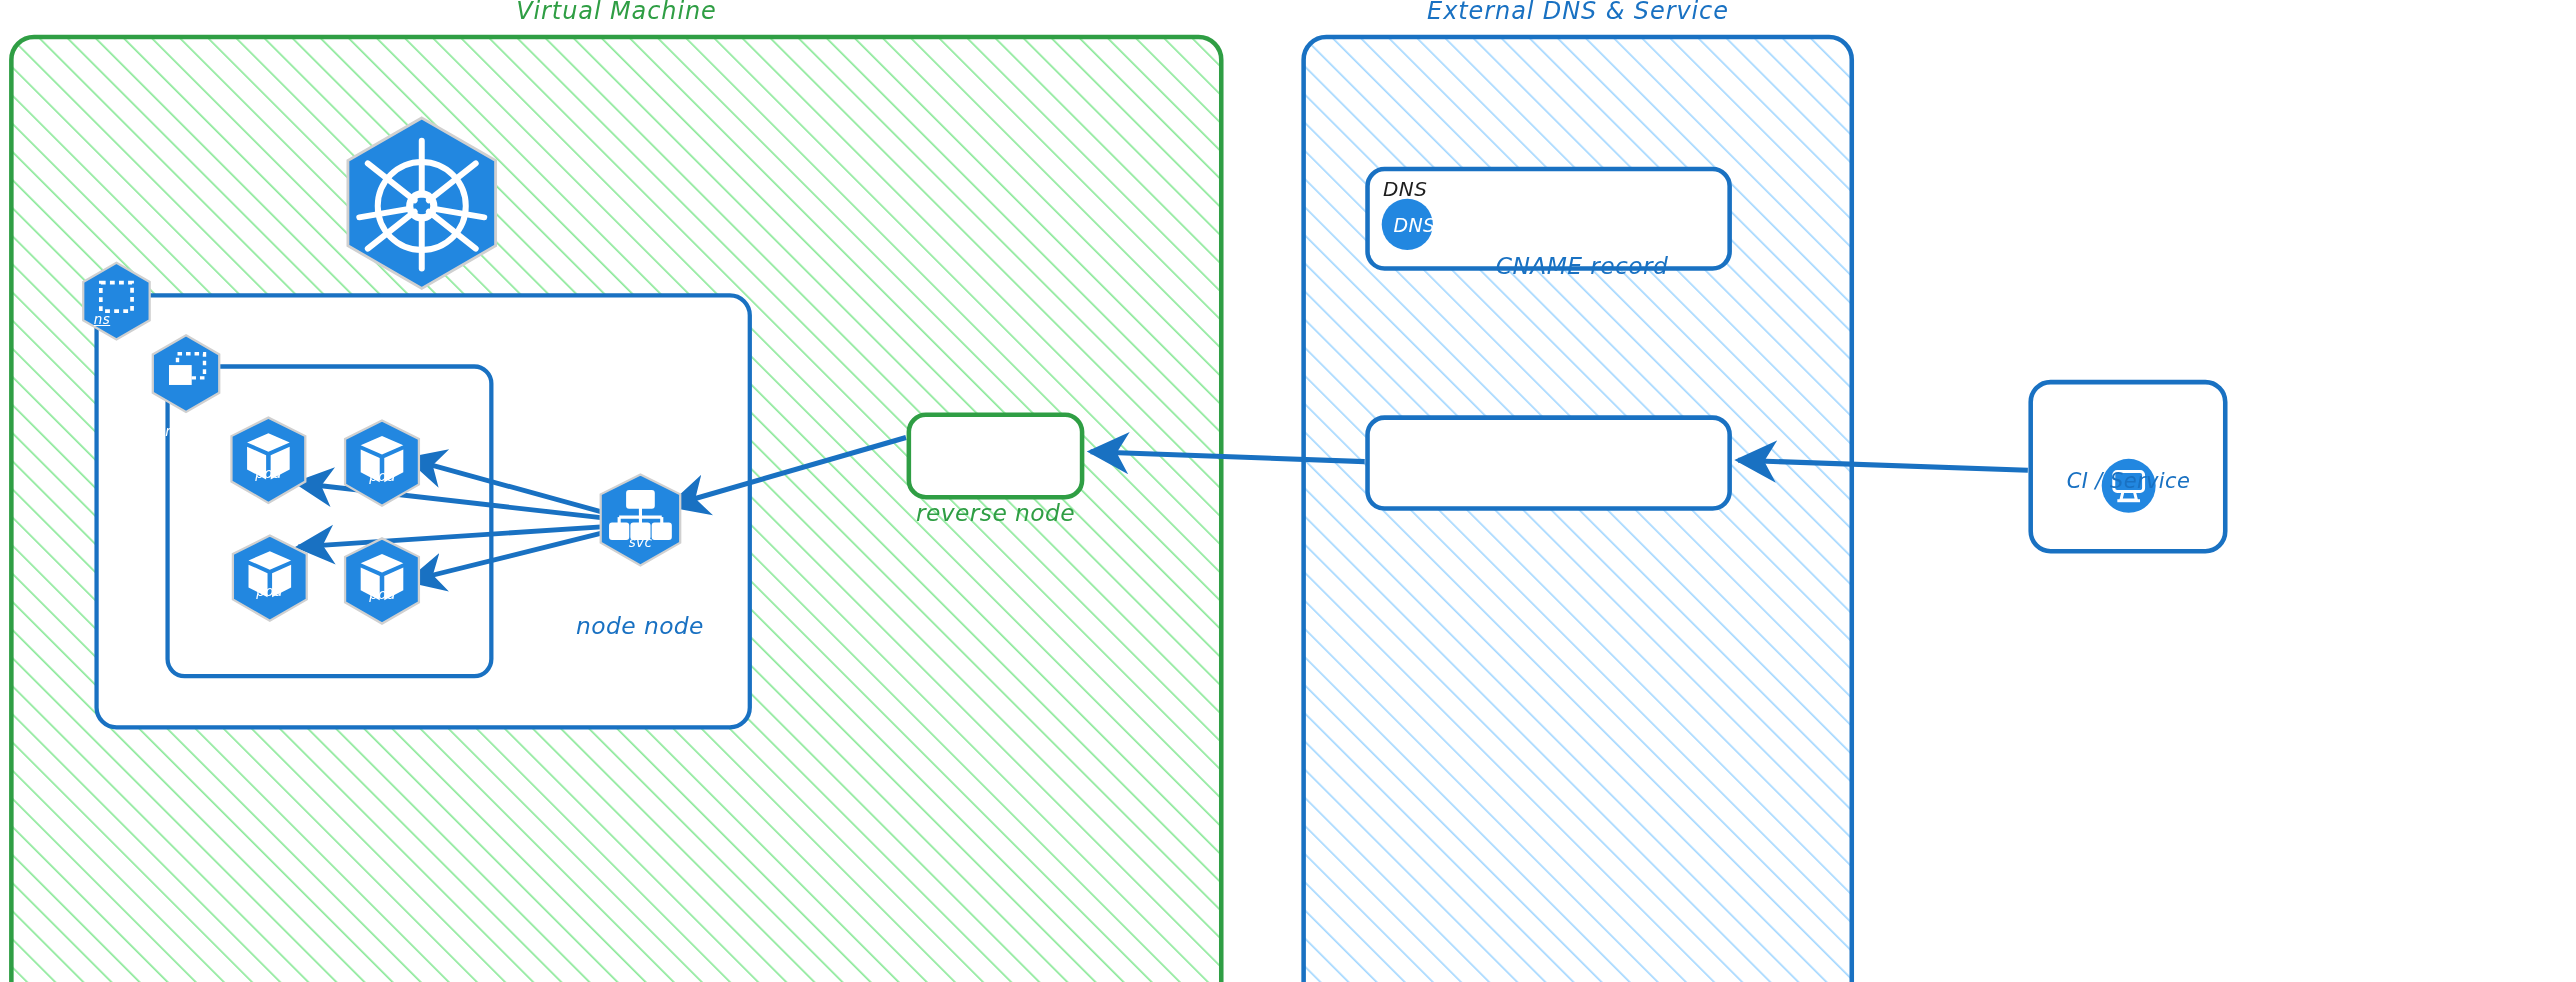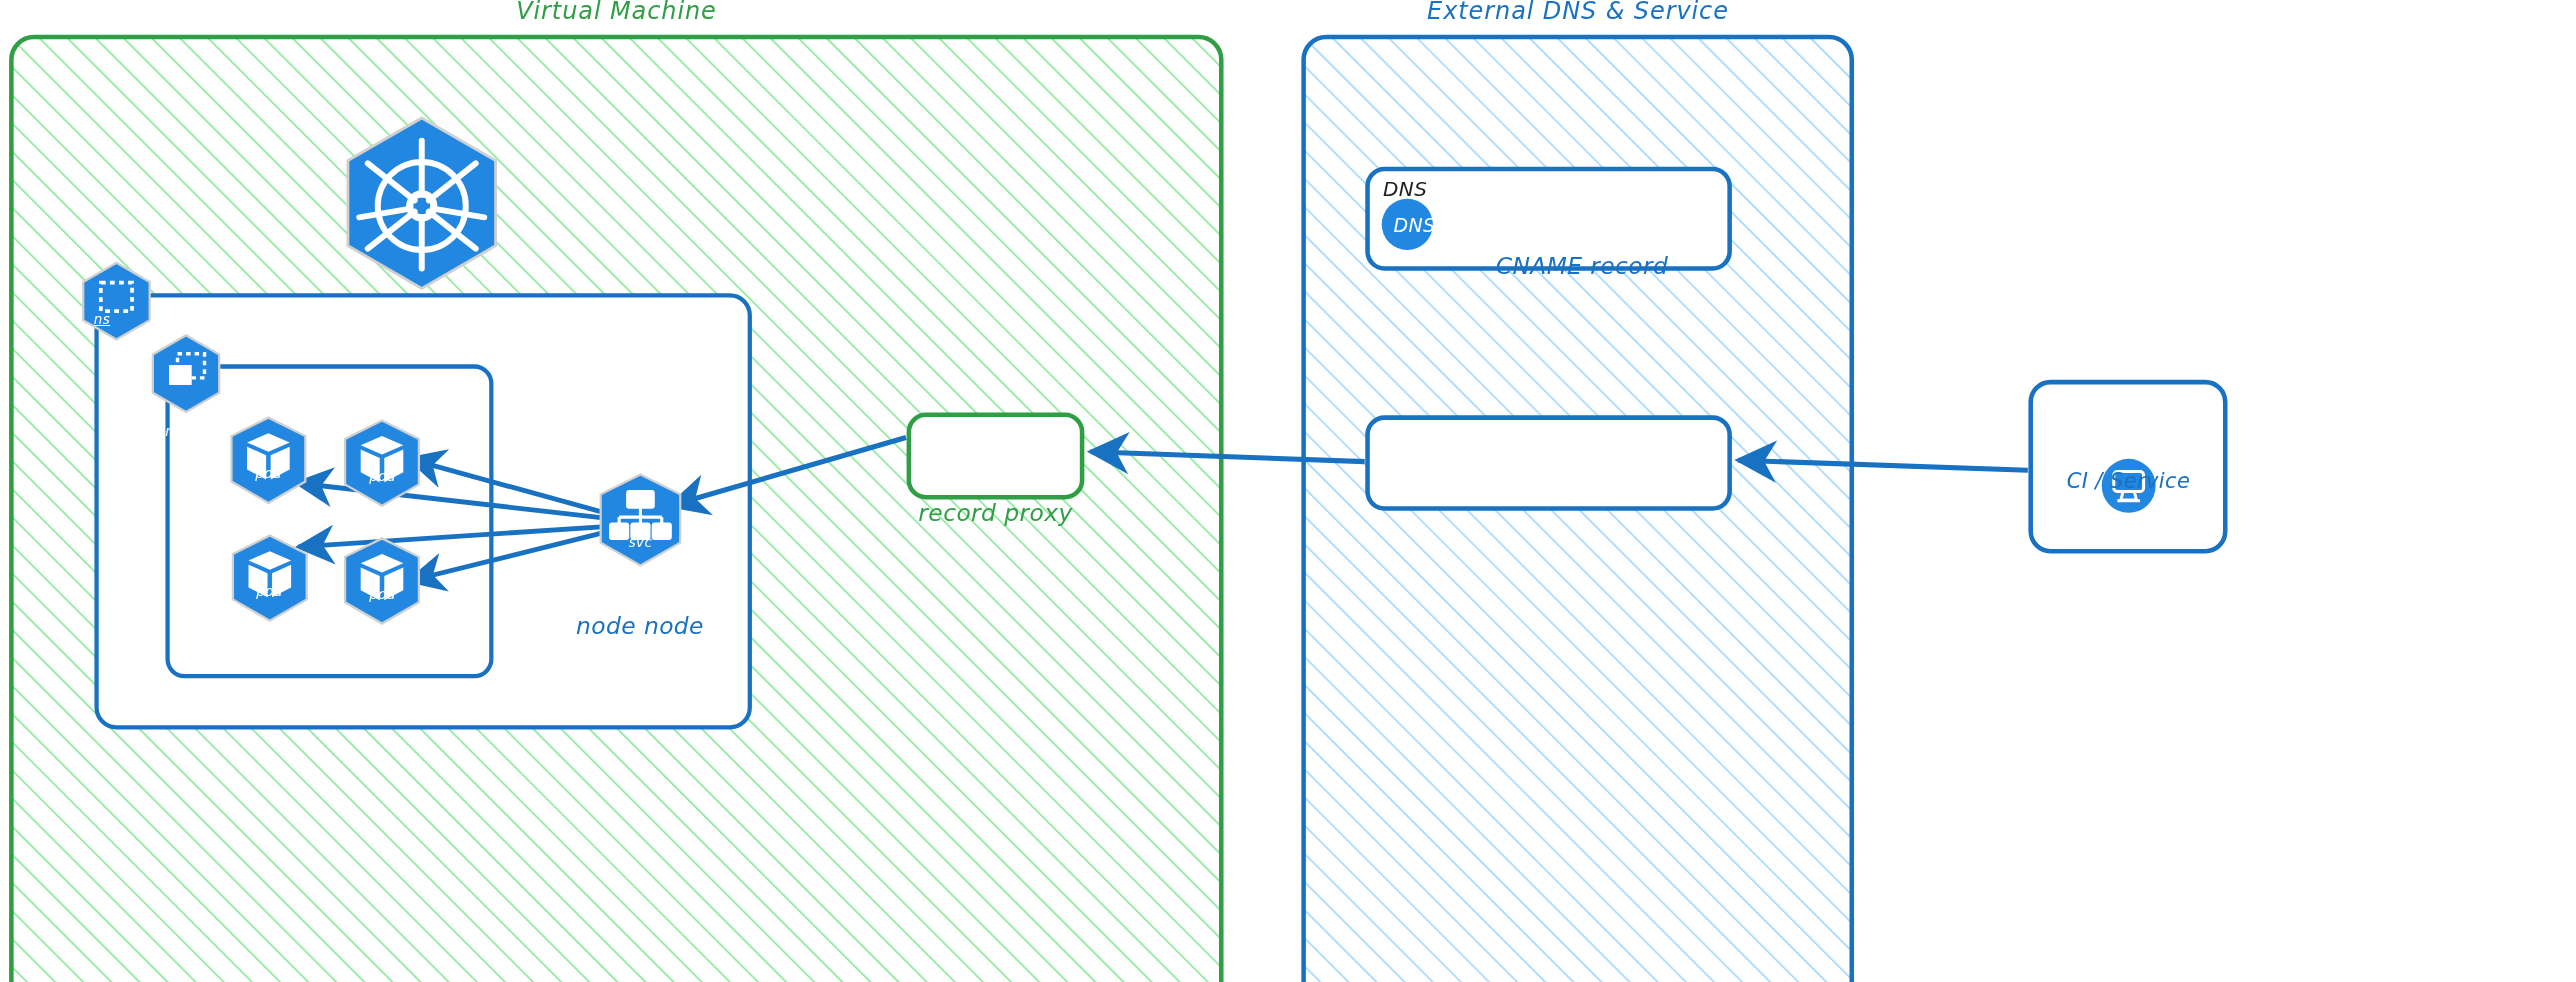--- a/index.html
+++ b/index.html
@@ -195,21 +195,21 @@
 
     <div class="tiny-label hand" style="left:240px;top:465px;width:57px;">pod</div>
     <div class="tiny-label hand" style="left:354px;top:468px;width:57px;">pod</div>
     <div class="tiny-label hand" style="left:241px;top:583px;width:57px;">pod</div>
     <div class="tiny-label hand" style="left:354px;top:586px;width:57px;">pod</div>
 
     <div class="tiny-label hand" style="left:612px;top:534px;width:57px;">svc</div>
 
     <div class="node-label blue hand" style="left:555px;top:572px;width:170px;">node node</div>
 
-    <div class="node-label green hand" style="left:909px;top:499px;width:173px;">record proxy</div>
+    <div class="node-label green hand" style="left:909px;top:499px;width:173px;">reverse node</div>
 
     <div class="node-label black hand" style="left:1383px;top:177px;width:85px;text-align:left;font-size:20px;">DNS</div>
 
     <div class="dns-chip-text hand" style="left:1379px;top:214px;width:71px;">DNS</div>
 
     <div class="node-label blue hand" style="left:1454px;top:212px;width:256px;">CNAME record</div>
 
 
     <div class="node-label blue hand" style="left:2031px;top:429px;width:195px;font-size:21px;">CI / Service</div>
 

